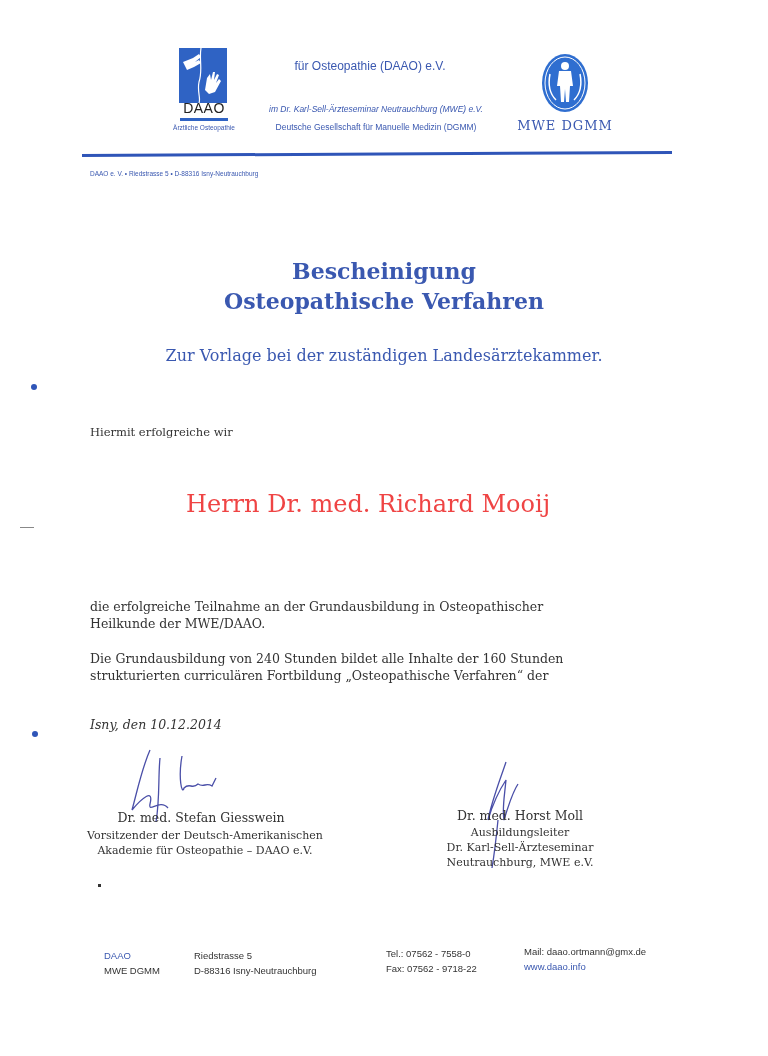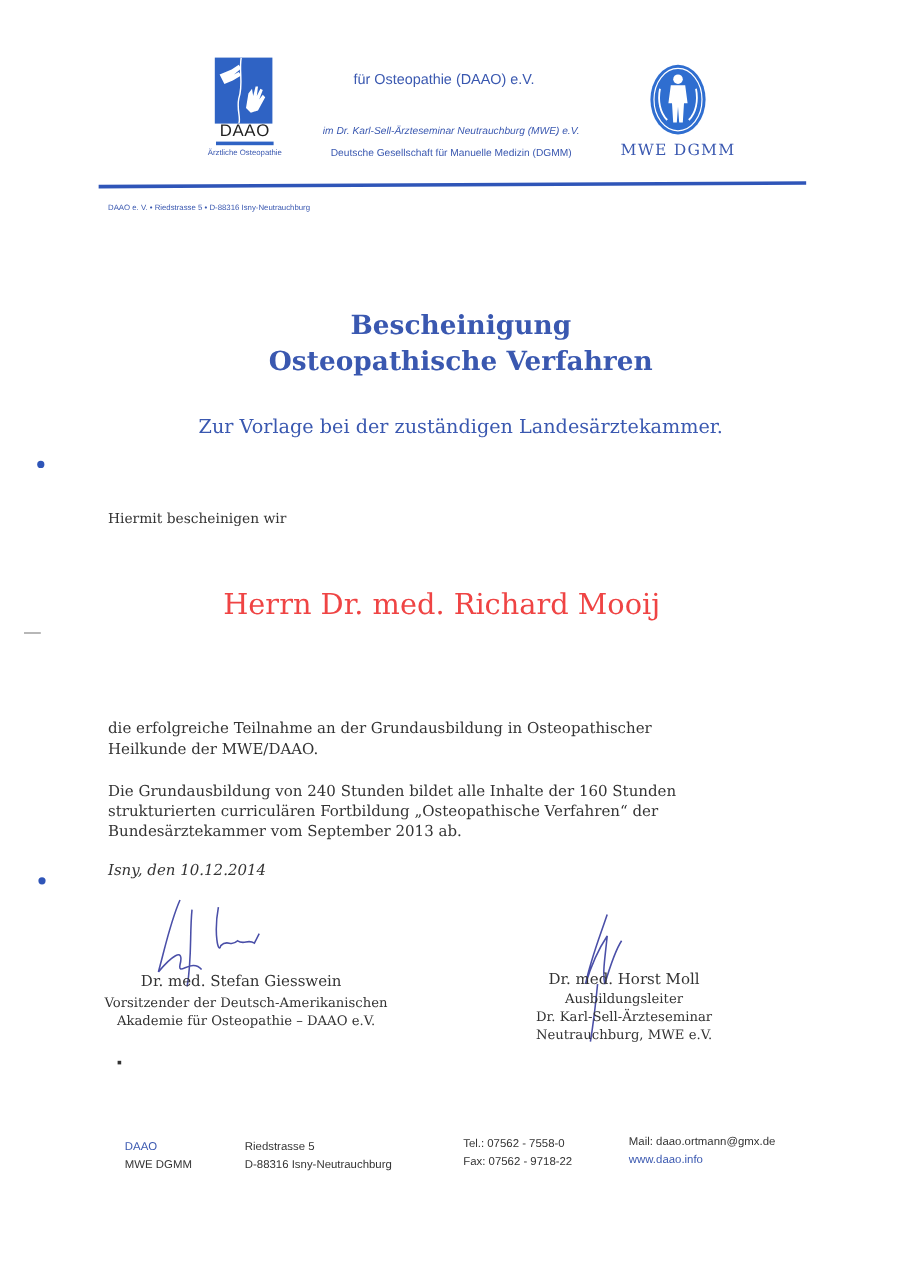--- a/index.html
+++ b/index.html
@@ -86,31 +86,30 @@
 <div class="abs sender sans">DAAO e. V.  •  Riedstrasse 5  •  D-88316 Isny-Neutrauchburg</div>
 
 <div class="abs title serif" style="top:258px;">Bescheinigung</div>
 <div class="abs title serif" style="top:288px;">Osteopathische Verfahren</div>
 <div class="abs subtitle serif">Zur Vorlage bei der zuständigen Landesärztekammer.</div>
 
 <div class="abs dot" style="left:31px; top:384px;"></div>
 <div class="abs dash" style="left:20px; top:527px;"></div>
 <div class="abs dot" style="left:32px; top:731px;"></div>
 
-<div class="abs p serif" style="top:424px; font-size:11.5px;">Hiermit bescheinigen wir</div>
+<div class="abs p serif" style="top:424px; font-size:11.5px;">Hiermit erfolgreiche wir</div>
 <div class="abs recipient serif">Herrn Dr. med. Richard Mooij</div>
 
 <div class="abs p serif" style="top:598px;">
   <div>die erfolgreiche Teilnahme an der Grundausbildung in Osteopathischer</div>
   <div>Heilkunde der MWE/DAAO.</div>
 </div>
 <div class="abs p serif" style="top:650px;">
   <div>Die Grundausbildung von 240 Stunden bildet alle Inhalte der 160 Stunden</div>
   <div>strukturierten curriculären Fortbildung „Osteopathische Verfahren“ der</div>
-  <div>Bundesärztekammer vom September 2013 ab.</div>
 </div>
 <div class="abs p serif" style="top:716px;font-style:italic;">Isny, den 10.12.2014</div>
 
 <svg class="abs" style="left:120px; top:748px;" width="140" height="80" viewBox="0 0 140 80">
   <path d="M30 2 C22 20 18 40 12 62 M12 62 C22 50 34 40 30 56 C28 66 40 50 48 60 M40 10 C38 30 40 50 36 74 M62 8 C58 30 62 48 64 40 C70 34 72 42 78 36 C84 40 86 34 92 38 L96 30" stroke="#4a4fa8" stroke-width="1.3" fill="none"></path>
 </svg>
 <div class="abs sig-name serif" style="left:106px; top:810px; width:190px;">Dr. med. Stefan Giesswein</div>
 <div class="abs sig-role serif" style="left:80px; top:828px; width:250px;">
   <div>Vorsitzender der Deutsch-Amerikanischen</div>
   <div>Akademie für Osteopathie – DAAO e.V.</div>
@@ -124,21 +123,21 @@
 <div class="abs sig-role serif" style="left:430px; top:825px; width:180px;">
   <div>Ausbildungsleiter</div>
   <div>Dr. Karl-Sell-Ärzteseminar</div>
   <div>Neutrauchburg, MWE e.V.</div>
 </div>
 
 <div class="abs foot" style="left:104px; top:948px;">
   <div class="blue">DAAO</div>
   <div>MWE  DGMM</div>
 </div>
-<div class="abs foot" style="left:204px; top:948px;">
+<div class="abs foot" style="left:194px; top:948px;">
   <div>Riedstrasse 5</div>
   <div>D-88316 Isny-Neutrauchburg</div>
 </div>
 <div class="abs foot" style="left:386px; top:946px;">
   <div>Tel.: 07562 - 7558-0</div>
   <div>Fax: 07562 - 9718-22</div>
 </div>
 <div class="abs foot" style="left:524px; top:944px;">
   <div>Mail: daao.ortmann@gmx.de</div>
   <div class="blue">www.daao.info</div>

